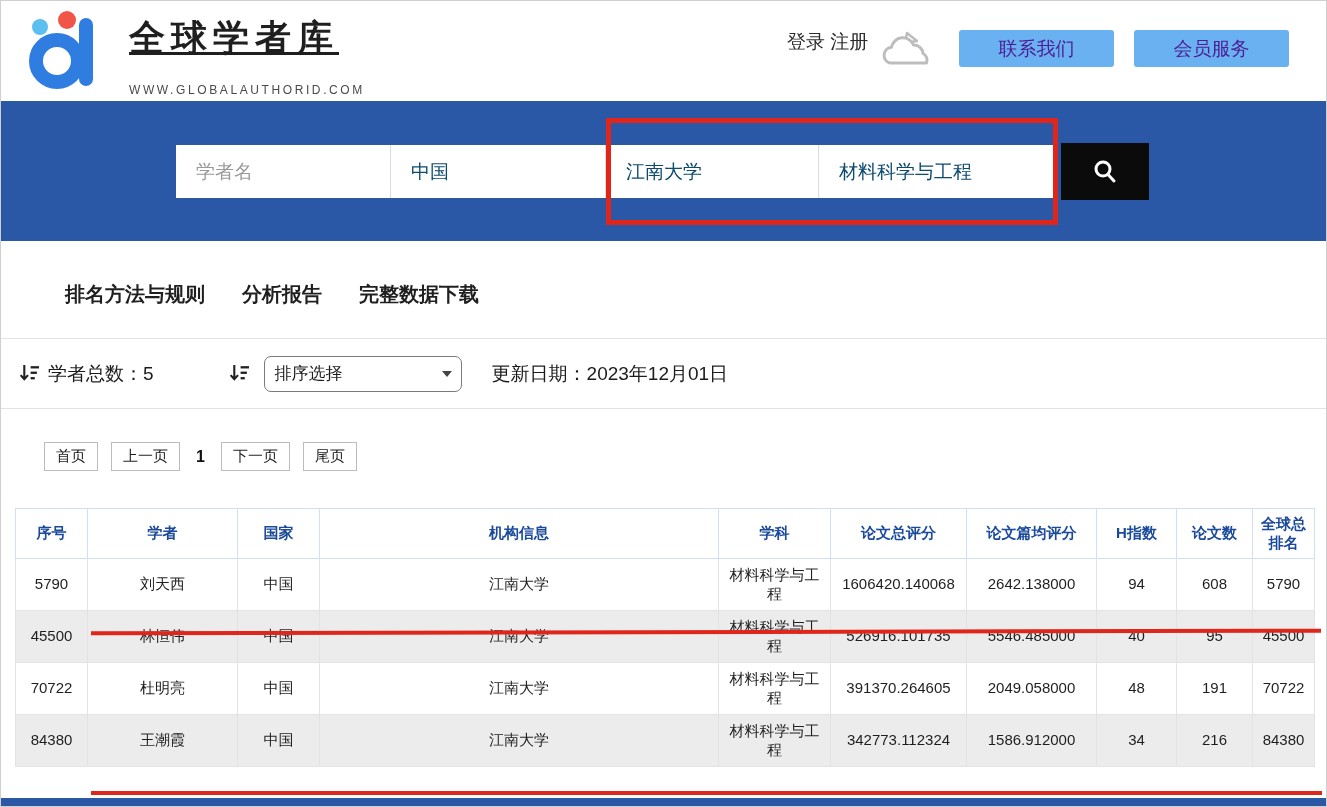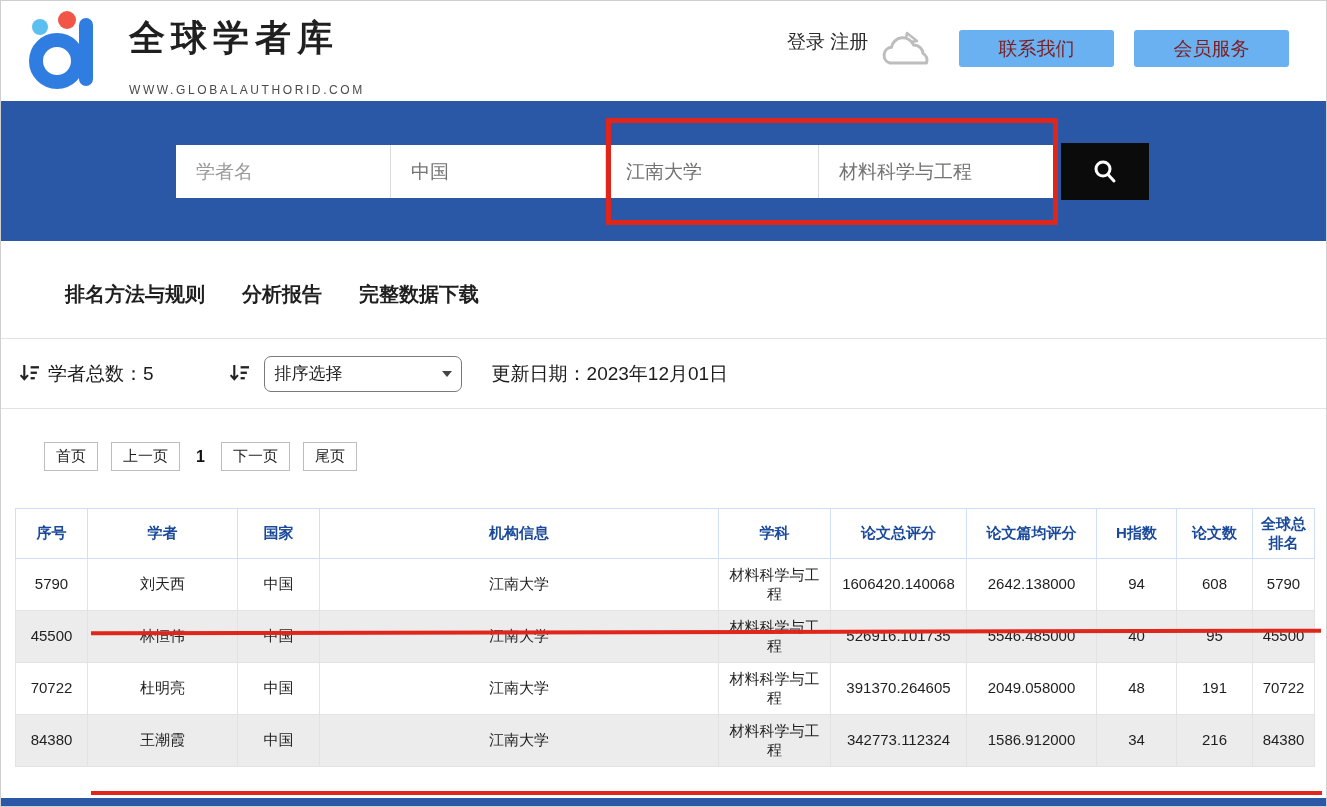--- a/index.html
+++ b/index.html
@@ -7,37 +7,37 @@
   .page {
     position:relative; width:1327px; height:807px; background:#fff;
     font-family:"Liberation Sans","DejaVu Sans",sans-serif; overflow:hidden;
     border:1px solid #cfcfcf;
   }
 
   
   .topbar { position:absolute; top:0; left:0; width:100%; height:100px; background:#fff; }
   .logo { position:absolute; left:18px; top:8px; width:92px; height:84px; cursor:pointer; }
   .brand { position:absolute; left:128px; top:13px; }
-  .site-title { font-size:36px; font-weight:700; color:#1f1f1f; letter-spacing:6px; }
+  .site-title { font-size:36px; font-weight:700; color:#1f1f1f; letter-spacing:6px;text-decoration:underline; }
   .site-url { margin-top:20px; font-size:12px; color:#4a4a4a; letter-spacing:2.6px; }
   .auth { position:absolute; left:786px; top:28px; font-size:19px; color:#2b2b2b; }
   .auth span { cursor:pointer; }
   .cloud-wrap { position:absolute; left:876px; top:28px; }
   .blue-btn {
-    position:absolute; top:29px; width:155px; height:37px; background:#6ab1f1; color:#7f1d1d;
+    position:absolute; top:29px; width:155px; height:37px; background:#6ab1f1; color:#4c1d95;
     border:none; font-size:19px; border-radius:3px; cursor:pointer; font-family:inherit;
   }
   .btn-contact { left:958px; }
   .btn-member { left:1133px; }
 
   
   .search-section { position:absolute; top:100px; left:0; width:100%; height:140px; background:#2b57a7; }
   .search-bar { position:absolute; left:175px; top:44px; height:53px; display:flex; align-items:flex-start; }
   .search-input {
-    height:53px; border:none; outline:none; background:#fff; font-size:19px; color:#737373;
+    height:53px; border:none; outline:none; background:#fff; font-size:19px; color:#0c4a6e;
     padding:0 20px; font-family:inherit; border-right:1px solid #dcdcdc;
   }
   .search-input::placeholder { color:#9a9a9a; }
   .f1{ width:215px; } .f2{ width:215px; } .f3{ width:213px; } .f4{ width:239px; border-right:none; }
   .search-btn {
     width:88px; height:57px; margin-left:3px; margin-top:-2px; background:#0b0b0b; border:none;
     cursor:pointer; display:flex; align-items:center; justify-content:center;
   }
 
   

